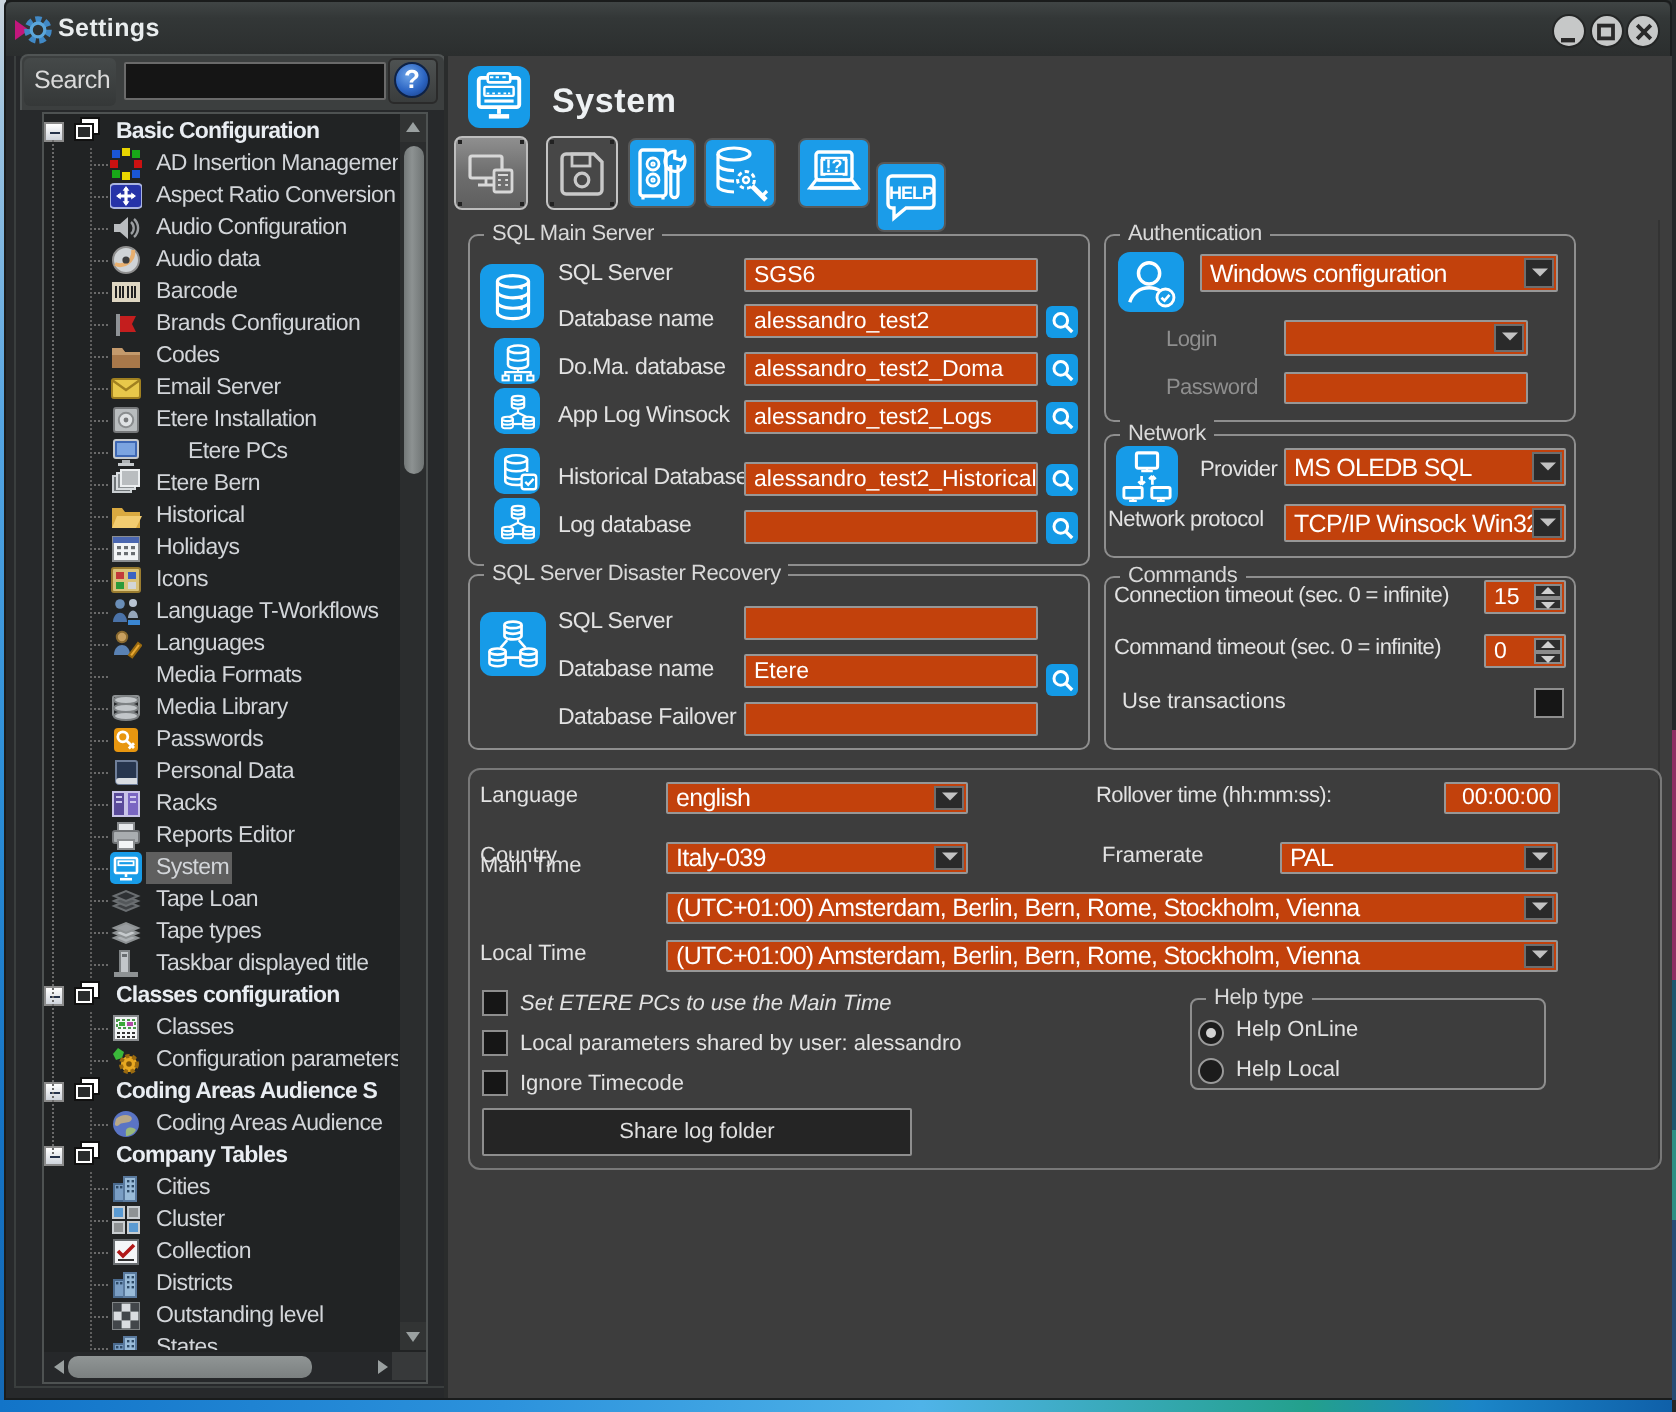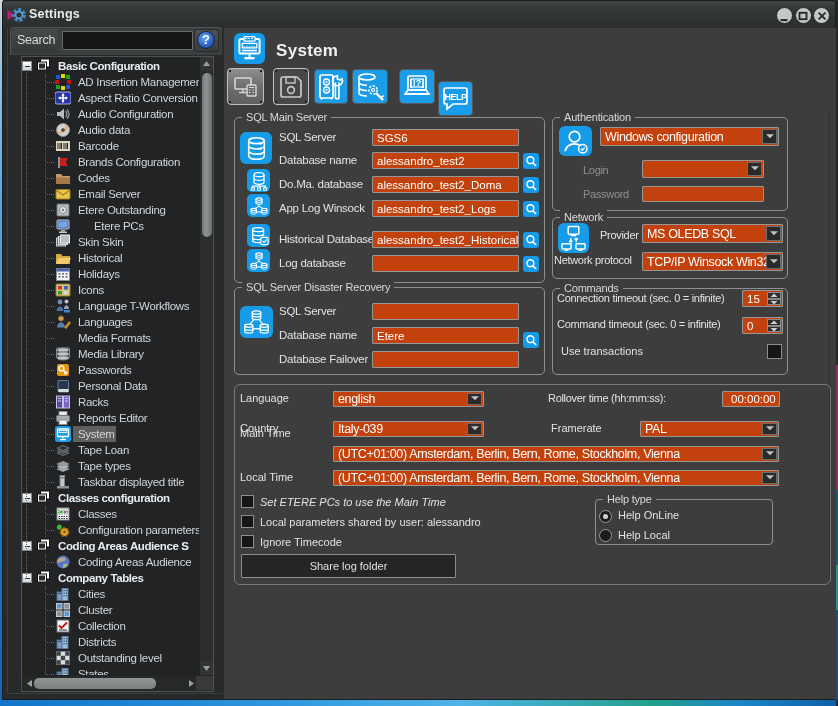--- a/index.html
+++ b/index.html
@@ -161,36 +161,36 @@
         <rect x="1" y="3.5" width="14" height="9.5" rx="1" fill="#e8c84a" stroke="#a08020"></rect>
         <path d="M1 4l7 5 7-5" fill="none" stroke="#a08020" stroke-width="1.2"></path>
       </svg></div>
     <div class="trow" style="left:56px;top:129px">Email Server</div>
     <div class="a" style="left:23px;top:153px;width:10px;height:1px;background-image:repeating-linear-gradient(90deg,#6a6a6a 0 1px,transparent 1px 2px)"></div>
     <div class="ticon" style="left:33px;top:145px"><svg width="16" height="16" viewBox="0 0 16 16">
         <rect x="2" y="2" width="12" height="12" rx="1" fill="#b9bdbf" stroke="#77797b"></rect>
         <circle cx="8" cy="8" r="3.6" fill="#dfe2e4" stroke="#8a8d8f"></circle>
         <circle cx="8" cy="8" r="1.2" fill="#77797b"></circle>
       </svg></div>
-    <div class="trow" style="left:56px;top:145px">Etere Outstanding</div>
+    <div class="trow" style="left:56px;top:145px">Etere Installation</div>
     <div class="a" style="left:23px;top:169px;width:10px;height:1px;background-image:repeating-linear-gradient(90deg,#6a6a6a 0 1px,transparent 1px 2px)"></div>
     <div class="ticon" style="left:33px;top:161px"><svg width="16" height="16" viewBox="0 0 16 16">
         <rect x="2" y="2" width="12" height="9" rx="1" fill="#3e68b4" stroke="#c5c9cc"></rect>
         <rect x="3.5" y="3.5" width="9" height="6" fill="#7ba4e0"></rect>
         <rect x="6" y="12" width="4" height="1.5" fill="#aeb2b5"></rect>
         <rect x="4" y="13.5" width="8" height="1.5" fill="#c5c9cc"></rect>
       </svg></div>
     <div class="trow" style="left:72px;top:161px">Etere PCs</div>
     <div class="a" style="left:23px;top:185px;width:10px;height:1px;background-image:repeating-linear-gradient(90deg,#6a6a6a 0 1px,transparent 1px 2px)"></div>
     <div class="ticon" style="left:33px;top:177px"><svg width="16" height="16" viewBox="0 0 16 16">
         <rect x="1.5" y="4" width="9" height="8" fill="#6f7477" stroke="#c9cdd0"></rect>
         <rect x="3.5" y="2.5" width="9" height="8" fill="#8b9093" stroke="#d9dde0"></rect>
         <rect x="5.5" y="1" width="9" height="8" fill="#b9bdc0" stroke="#eceff1"></rect>
       </svg></div>
-    <div class="trow" style="left:56px;top:177px">Skin Skin</div>
+    <div class="trow" style="left:56px;top:177px">Etere Bern</div>
     <div class="a" style="left:23px;top:201px;width:10px;height:1px;background-image:repeating-linear-gradient(90deg,#6a6a6a 0 1px,transparent 1px 2px)"></div>
     <div class="ticon" style="left:33px;top:193px"><svg width="16" height="16" viewBox="0 0 16 16">
         <path d="M1 4h5l1.5 2H15v8H1z" fill="#d9a940"></path>
         <path d="M1 14l2.5-6H16l-3 6z" fill="#f2cc70"></path>
       </svg></div>
     <div class="trow" style="left:56px;top:193px">Historical</div>
     <div class="a" style="left:23px;top:217px;width:10px;height:1px;background-image:repeating-linear-gradient(90deg,#6a6a6a 0 1px,transparent 1px 2px)"></div>
     <div class="ticon" style="left:33px;top:209px"><svg width="16" height="16" viewBox="0 0 16 16">
         <rect x="1.5" y="2.5" width="13" height="12" fill="#f2f4f6" stroke="#8a8d90"></rect>
         <rect x="1.5" y="2.5" width="13" height="3" fill="#4a66b0"></rect>

